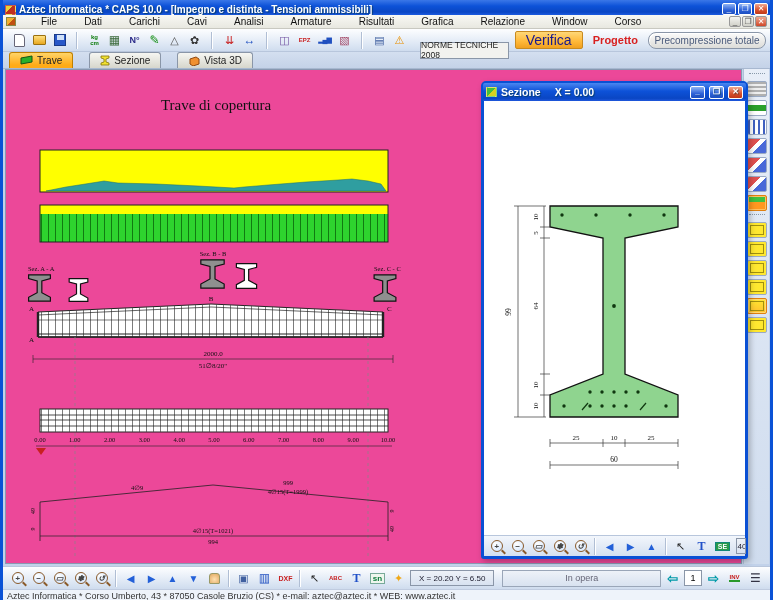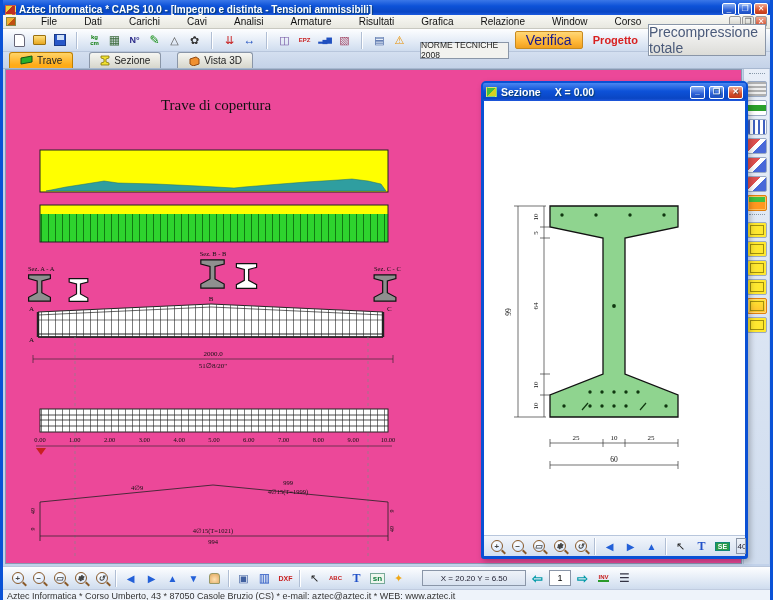--- a/index.html
+++ b/index.html
@@ -70,23 +70,23 @@
     width:96px; height:17px; display:flex; align-items:center; justify-content:center;
     background:#f2f2ef; border:1px solid #8a96a8; font-size:8.5px; color:#222; margin-left:6px;margin-top:20px;
   }
   .verifica-btn {
     width:74px; height:18px; display:flex; align-items:center; justify-content:center;
     background:linear-gradient(180deg,#ffd878,#ffb838 60%,#f0a020); border:1px solid #c88a20; border-radius:2px;
     color:#1a1a8c; font-weight:normal; font-size:14px; margin-left:4px;
   }
   .progetto-lbl { color:#d82020; font-weight:bold; font-size:11px; margin:0 8px; }
   .precomp-btn {
-    width:128px; height:32px; display:flex; align-items:center; justify-content:center;
+    width:128px; height:17px; display:flex; align-items:center; justify-content:center;
     background:linear-gradient(180deg,#fbfbfb,#dcdcd8); border:1px solid #8a96a8;
-    box-shadow:1px 1px 0 #fff inset; color:#4a5a7a; font-size:14px; border-radius:0;
+    box-shadow:1px 1px 0 #fff inset; color:#4a5a7a; font-size:10px; border-radius:8px;
   }
   
   .tabbar { height:17px; display:flex; align-items:flex-end; gap:16px; padding:0 6px;
     background:linear-gradient(180deg,#d4dff0,#c4d2e8); border-bottom:1px solid #a8b8d0; }
   .tab {
     height:16px; display:flex; align-items:center; gap:4px; padding:0 10px;
     border:1px solid #8a96a8; border-bottom:none; border-radius:3px 3px 0 0;
     background:linear-gradient(180deg,#f6f6f2,#d6d6cc); font-size:10px; color:#222; cursor:default;
   }
   .tab.active { background:linear-gradient(180deg,#ffd468,#ffab17 80%); border-color:#c08000; font-weight:normal; }
@@ -597,21 +597,22 @@
       </span>
     <span class="tbtn">
         <span class="ttool">T</span>
       </span>
     <span class="tbtn">
         <span class="sn">sn</span>
       </span>
     <span class="tbtn">
         <span class="star">✦</span>
       </span>
-    <div class="coordbox" style="width:104px;margin-left:12px;">X = 20.20 Y = 6.50</div>
+    <div class="coordbox" style="width:104px;">X = 20.20 Y = 6.50</div>
+    <div class="inopera">In opera</div>
     <span class="tbtn">
         <span class="navarrow">⇦</span>
       </span>
     <div class="pagebox">1</div>
     <span class="tbtn">
         <span class="navarrow">⇨</span>
       </span>
     <span class="tbtn">
         <span class="inv">INV</span>
       </span>

